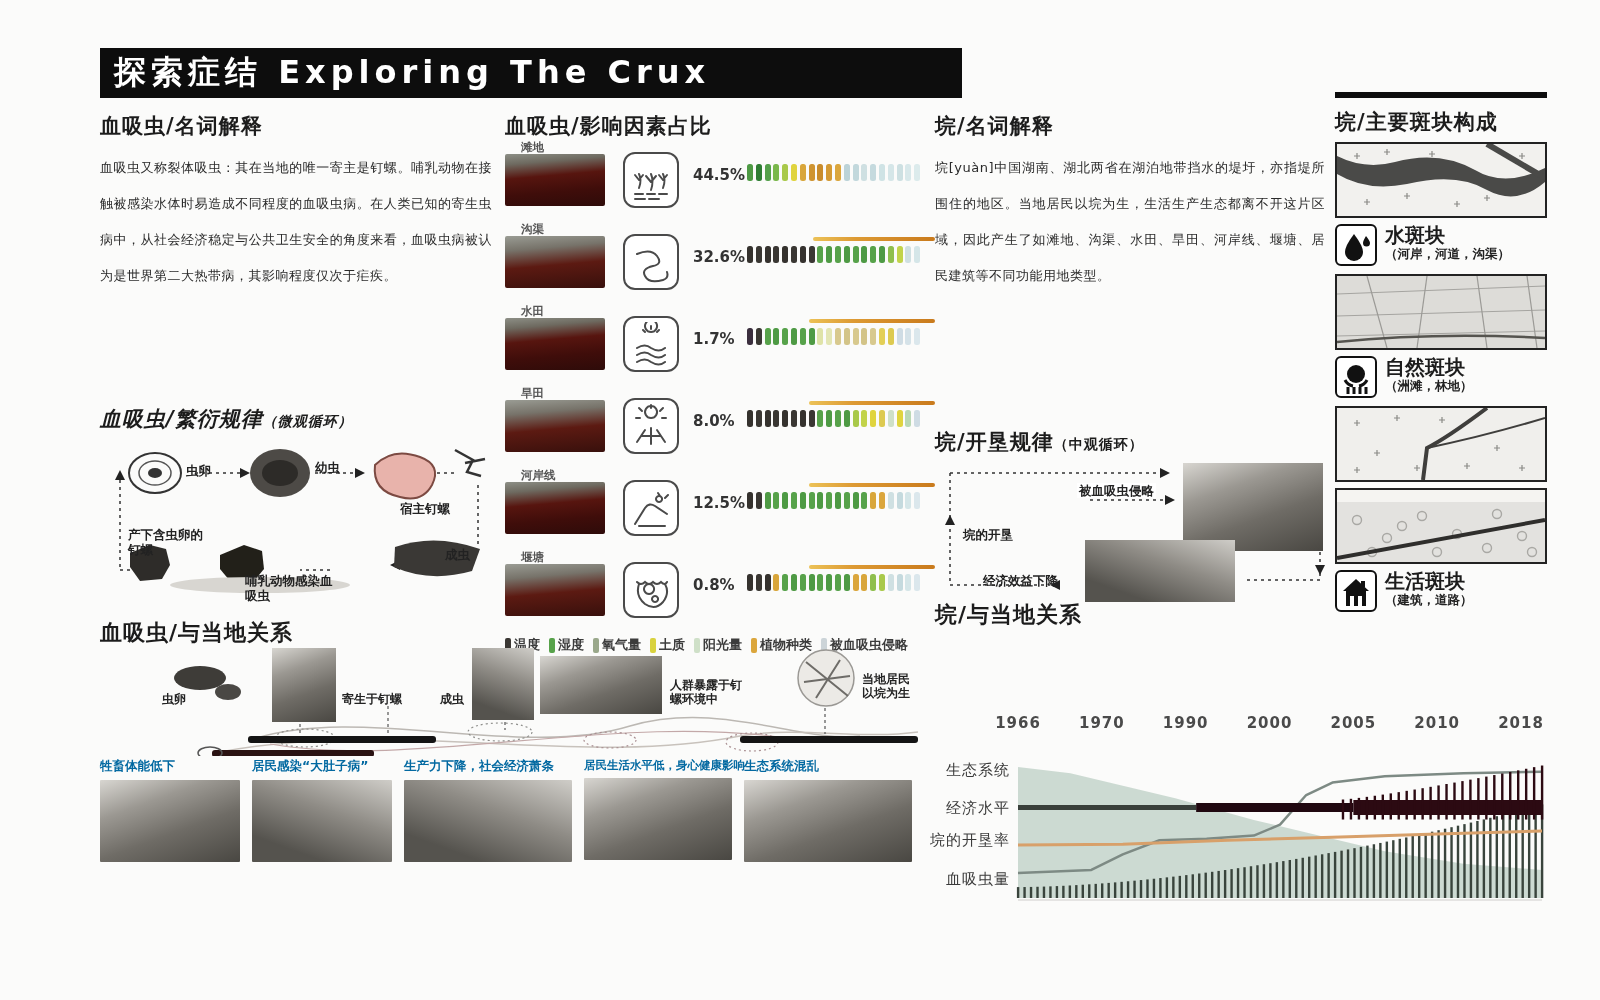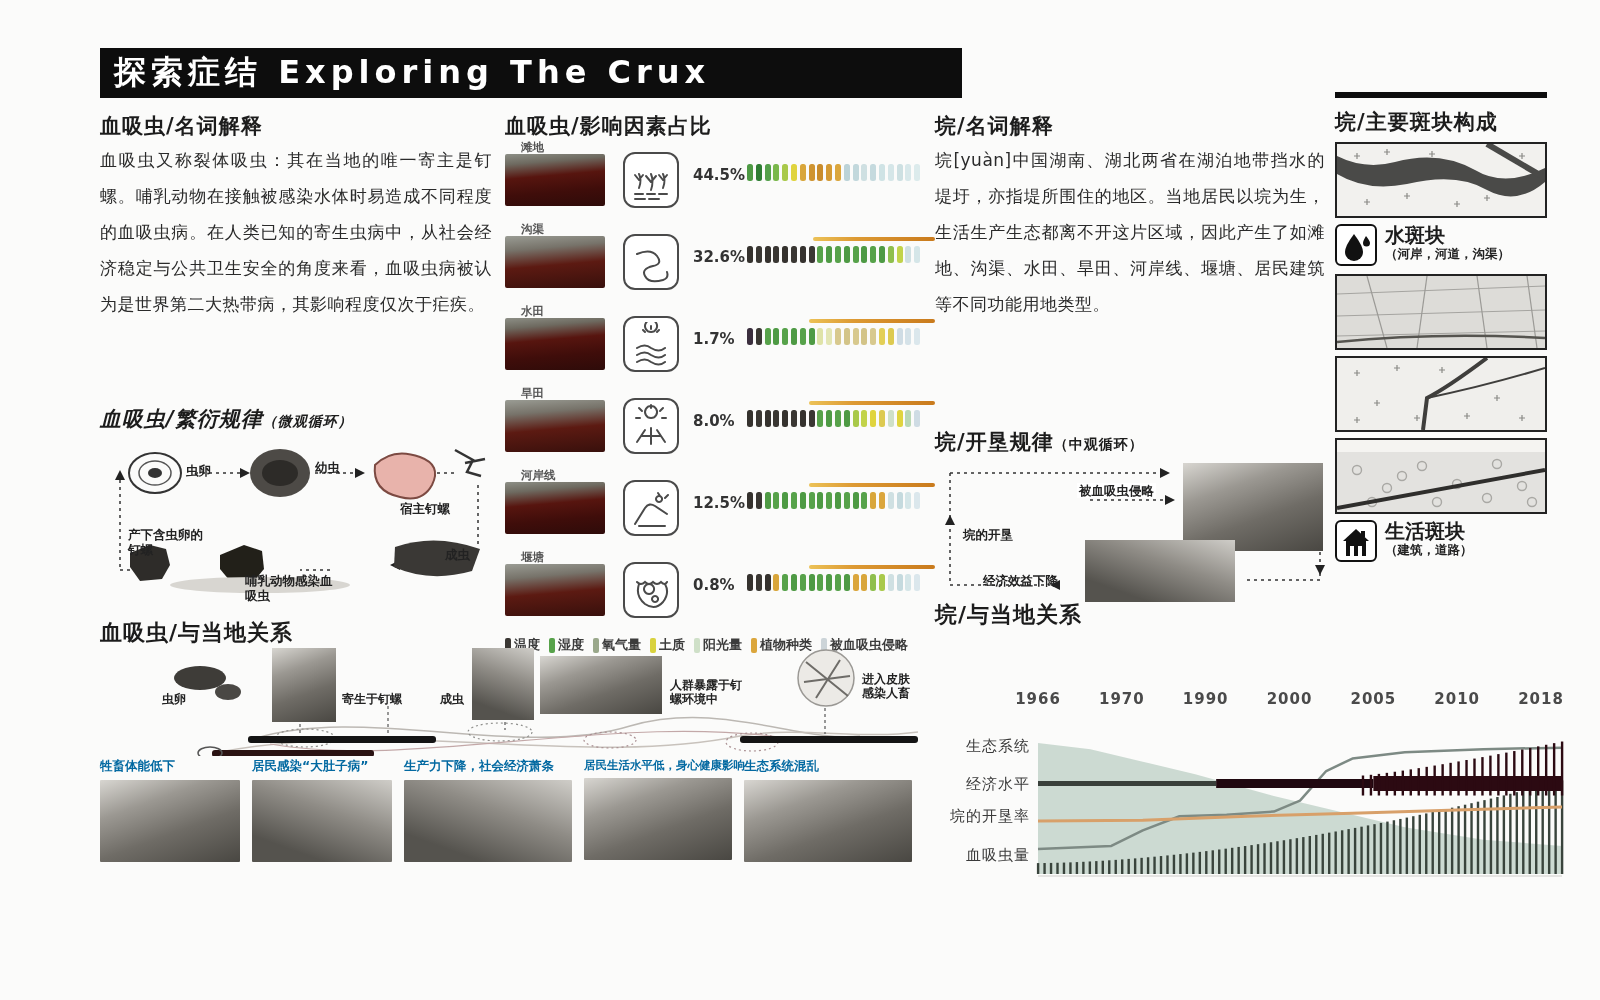--- a/index.html
+++ b/index.html
@@ -4,21 +4,21 @@
 <style>
   html,body{margin:0;padding:0;background:#e9e8e5;}
   .stage{position:relative;width:1600px;height:1000px;background:#fbfbfa;overflow:hidden;
          font-family:"DejaVu Sans","Liberation Sans",sans-serif;color:#1c1c1c;}
   .titlebar{position:absolute;left:100px;top:48px;width:862px;height:50px;background:#0d0d0d;
             color:#fff;display:flex;align-items:center;padding-left:14px;box-sizing:border-box;
             font-size:32px;font-weight:bold;letter-spacing:5px;white-space:nowrap;}
   .topline{position:absolute;left:1335px;top:92px;width:212px;height:6px;background:#0d0d0d;}
   .h2{position:absolute;font-size:21px;font-weight:bold;letter-spacing:1px;white-space:nowrap;}
   .h2 .note{font-size:14px;font-weight:bold;}
-  .para{position:absolute;font-size:17px;line-height:36px;text-align:justify;letter-spacing:0.5px;color:#2a2a2a;}
+  .para{position:absolute;font-size:13px;line-height:36px;text-align:justify;letter-spacing:0.5px;color:#2a2a2a;margin-top:8px;}
   
   .factor-rows{position:absolute;left:505px;top:140px;width:420px;}
   .f-row{position:relative;height:78px;margin-bottom:4px;}
   .f-label{position:absolute;left:16px;top:0;font-size:11.5px;font-weight:bold;color:#555;}
   .f-photo{position:absolute;left:0;top:14px;width:100px;height:52px;border-radius:2px;
            background:linear-gradient(175deg,#8d8f86 0%,#6e6a60 18%,#57150f 42%,#3f0d0a 70%,#2e0b09 100%);}
   .f-photo.alt{background:linear-gradient(175deg,#9a9c94 0%,#77736a 25%,#5c1a12 55%,#38100c 100%);}
   .f-icon{position:absolute;left:118px;top:12px;width:52px;height:52px;border:2.5px solid #4a4a4a;border-radius:12px;
           display:flex;align-items:center;justify-content:center;background:#fff;}
   .f-pct{position:absolute;left:188px;top:26px;font-size:15px;font-weight:bold;color:#333;}
@@ -380,20 +380,33 @@
           <rect x="0" y="0" width="208" height="72" fill="#dddcd8"></rect>
           <line x1="0" y1="18" x2="208" y2="10" stroke="#a5a4a0" stroke-width="1"></line>
           <line x1="0" y1="40" x2="208" y2="34" stroke="#a5a4a0" stroke-width="1"></line>
           <line x1="0" y1="60" x2="208" y2="55" stroke="#a5a4a0" stroke-width="1"></line>
           <line x1="30" y1="0" x2="50" y2="72" stroke="#9b9a96" stroke-width="1.2"></line>
           <line x1="90" y1="0" x2="80" y2="72" stroke="#9b9a96" stroke-width="1.2"></line>
           <line x1="140" y1="0" x2="150" y2="72" stroke="#9b9a96" stroke-width="1.2"></line>
           <line x1="190" y1="0" x2="200" y2="72" stroke="#9b9a96" stroke-width="1.2"></line>
           <path d="M0,66 q100,-10 208,-4" stroke="#55544f" stroke-width="2.5" fill="none"></path>
         </svg></div>
+      <div class="p-item">
+        <div class="p-ico">
+          <svg width="34" height="34">
+            <circle cx="17" cy="14" r="9" fill="#111"></circle>
+            <path d="M6,20 a11,11 0 0,0 8,6 M28,20 a11,11 0 0,1 -8,6" stroke="#111" stroke-width="3" fill="none"></path>
+            <path d="M9,27 v7 M15,27 v7 M21,27 v7 M27,27 v7" stroke="#111" stroke-width="3"></path>
+          </svg>
+        </div>
+        <div class="p-txt">
+          <div class="p-name">自然斑块</div>
+          <div class="p-sub">（洲滩，林地）</div>
+        </div>
+      </div>
       <div class="p-map"><svg width="208" height="72">
           <rect x="0" y="0" width="208" height="72" fill="#f0efec"></rect>
           <path d="M150,0 q-40,30 -60,40 l-4,32" stroke="#3f3e3c" stroke-width="4" fill="none"></path>
           <path d="M208,10 q-60,18 -118,30" stroke="#3f3e3c" stroke-width="2" fill="none"></path>
           <path d="M17,15 h6 M20,12 v6" stroke="#8a8a86" stroke-width="1.2"></path>
           <path d="M57,10 h6 M60,7 v6" stroke="#8a8a86" stroke-width="1.2"></path>
           <path d="M102,12 h6 M105,9 v6" stroke="#8a8a86" stroke-width="1.2"></path>
           <path d="M157,40 h6 M160,37 v6" stroke="#8a8a86" stroke-width="1.2"></path>
           <path d="M37,45 h6 M40,42 v6" stroke="#8a8a86" stroke-width="1.2"></path>
           <path d="M77,60 h6 M80,57 v6" stroke="#8a8a86" stroke-width="1.2"></path>
@@ -454,21 +467,21 @@
       <circle cx="726" cy="30" r="28" fill="#eceae6" stroke="#9a9894" stroke-width="1.5"></circle>
       <path d="M706,14 L748,48 M740,12 L716,50 M704,34 L750,28" stroke="#6e6c68" stroke-width="2" fill="none"></path>
     </svg>
     <div class="ph" style="position:absolute;left:172px;top:0;width:64px;height:74px;"></div>
     <div class="ph2" style="position:absolute;left:372px;top:0;width:62px;height:72px;"></div>
     <div class="ph" style="position:absolute;left:440px;top:8px;width:122px;height:58px;"></div>
     <span class="rlabel" style="left:62px;top:44px;">虫卵</span>
     <span class="rlabel" style="left:242px;top:44px;">寄生于钉螺</span>
     <span class="rlabel" style="left:340px;top:44px;">成虫</span>
     <span class="rlabel" style="left:570px;top:30px;width:80px;">人群暴露于钉螺环境中</span>
-    <span class="rlabel" style="left:762px;top:24px;width:58px;">进入皮肤感染人畜</span>
+    <span class="rlabel" style="left:762px;top:24px;width:58px;">当地居民以垸为生</span>
   </div>
   <div class="rel-figs" id="rel-figs">
       <div class="rel-fig" style="width: 140px;">
         <div class="rel-cap">牲畜体能低下</div>
         <div class="rel-img ph" style="width: 140px;"></div>
       </div>
       <div class="rel-fig" style="width: 140px;">
         <div class="rel-cap">居民感染“大肚子病”</div>
         <div class="rel-img ph2" style="width: 140px;"></div>
       </div>
@@ -480,21 +493,21 @@
         <div class="rel-cap" style="font-size: 11.5px;">居民生活水平低，身心健康影响</div>
         <div class="rel-img ph" style="width: 148px;"></div>
       </div>
       <div class="rel-fig" style="width: 168px;">
         <div class="rel-cap">生态系统混乱</div>
         <div class="rel-img ph" style="width: 168px;"></div>
       </div>
     </div>
 
   <div class="h2" style="left:935px;top:600px;font-size:22px;">垸/与当地关系</div>
-  <div id="chart-holder" style="position:absolute;left:930px;top:688px;width:620px;height:200px;margin-left:20px;"><svg width="620" height="200">
+  <div id="chart-holder" style="position:absolute;left:930px;top:712px;width:620px;height:200px;"><svg width="620" height="200">
         <text x="88" y="16" font-size="15" font-weight="bold" fill="#4a4a4a" text-anchor="middle" letter-spacing="1">1966</text>
         <text x="171.83999999999997" y="16" font-size="15" font-weight="bold" fill="#4a4a4a" text-anchor="middle" letter-spacing="1">1970</text>
         <text x="255.67999999999998" y="16" font-size="15" font-weight="bold" fill="#4a4a4a" text-anchor="middle" letter-spacing="1">1990</text>
         <text x="339.52" y="16" font-size="15" font-weight="bold" fill="#4a4a4a" text-anchor="middle" letter-spacing="1">2000</text>
         <text x="423.35999999999996" y="16" font-size="15" font-weight="bold" fill="#4a4a4a" text-anchor="middle" letter-spacing="1">2005</text>
         <text x="507.20000000000005" y="16" font-size="15" font-weight="bold" fill="#4a4a4a" text-anchor="middle" letter-spacing="1">2010</text>
         <text x="591.04" y="16" font-size="15" font-weight="bold" fill="#4a4a4a" text-anchor="middle" letter-spacing="1">2018</text>
         <path d="M88,54.96 L88,54.96 L140.4,61.2 L192.8,73.68 L245.2,86.16 L323.8,108 L376.20000000000005,120.47999999999999 L454.79999999999995,139.2 L533.4,151.68 L612,157.92 L612,186 L88,186 Z" fill="#c6d6cd" opacity="0.9"></path>
         <rect x="86.9" y="175.07999999999998" width="2.4" height="10.920000000000002" fill="#39443c"></rect>
         <rect x="93.36913580246915" y="175.0329048769605" width="2.4" height="10.967095123039513" fill="#39443c"></rect>

